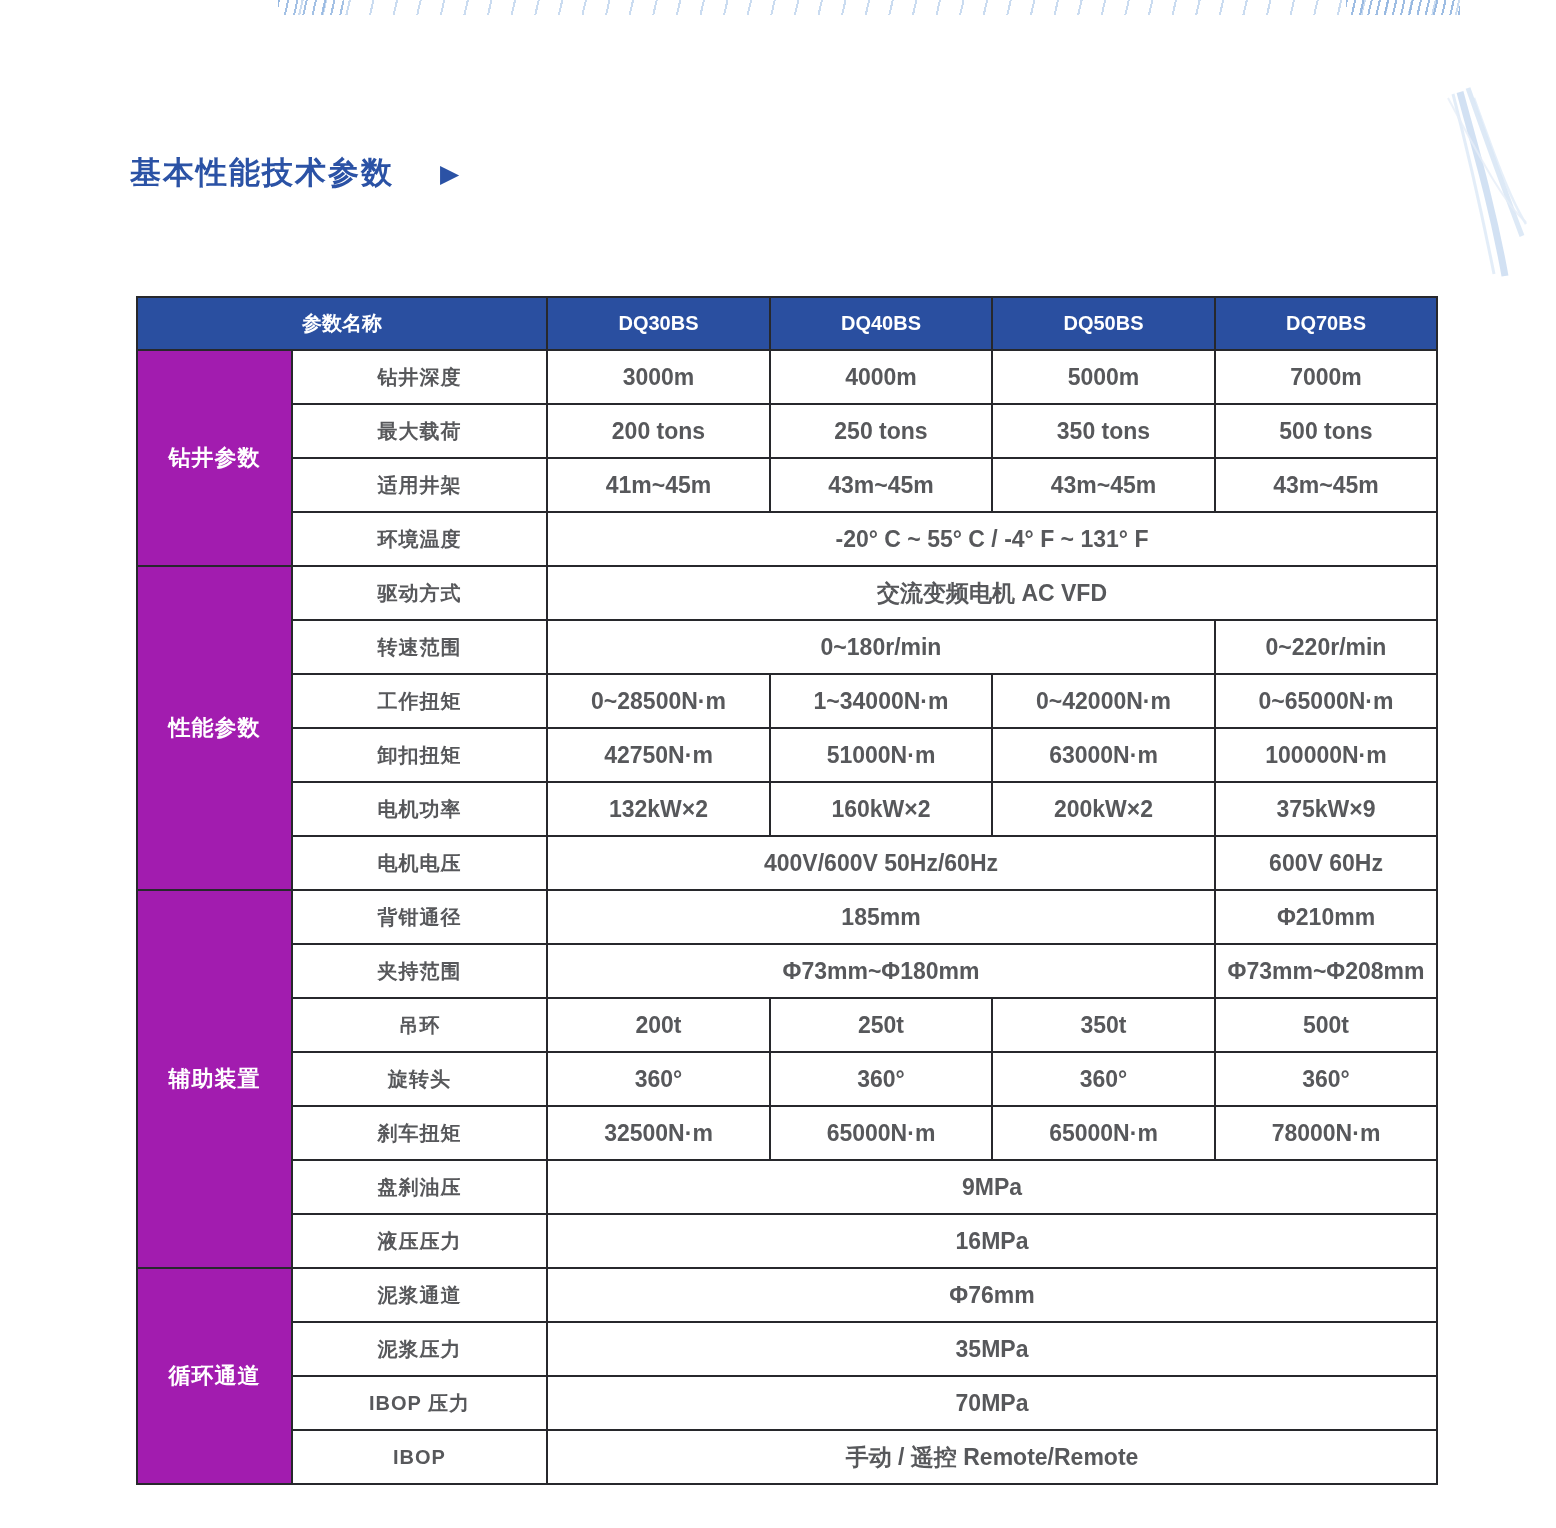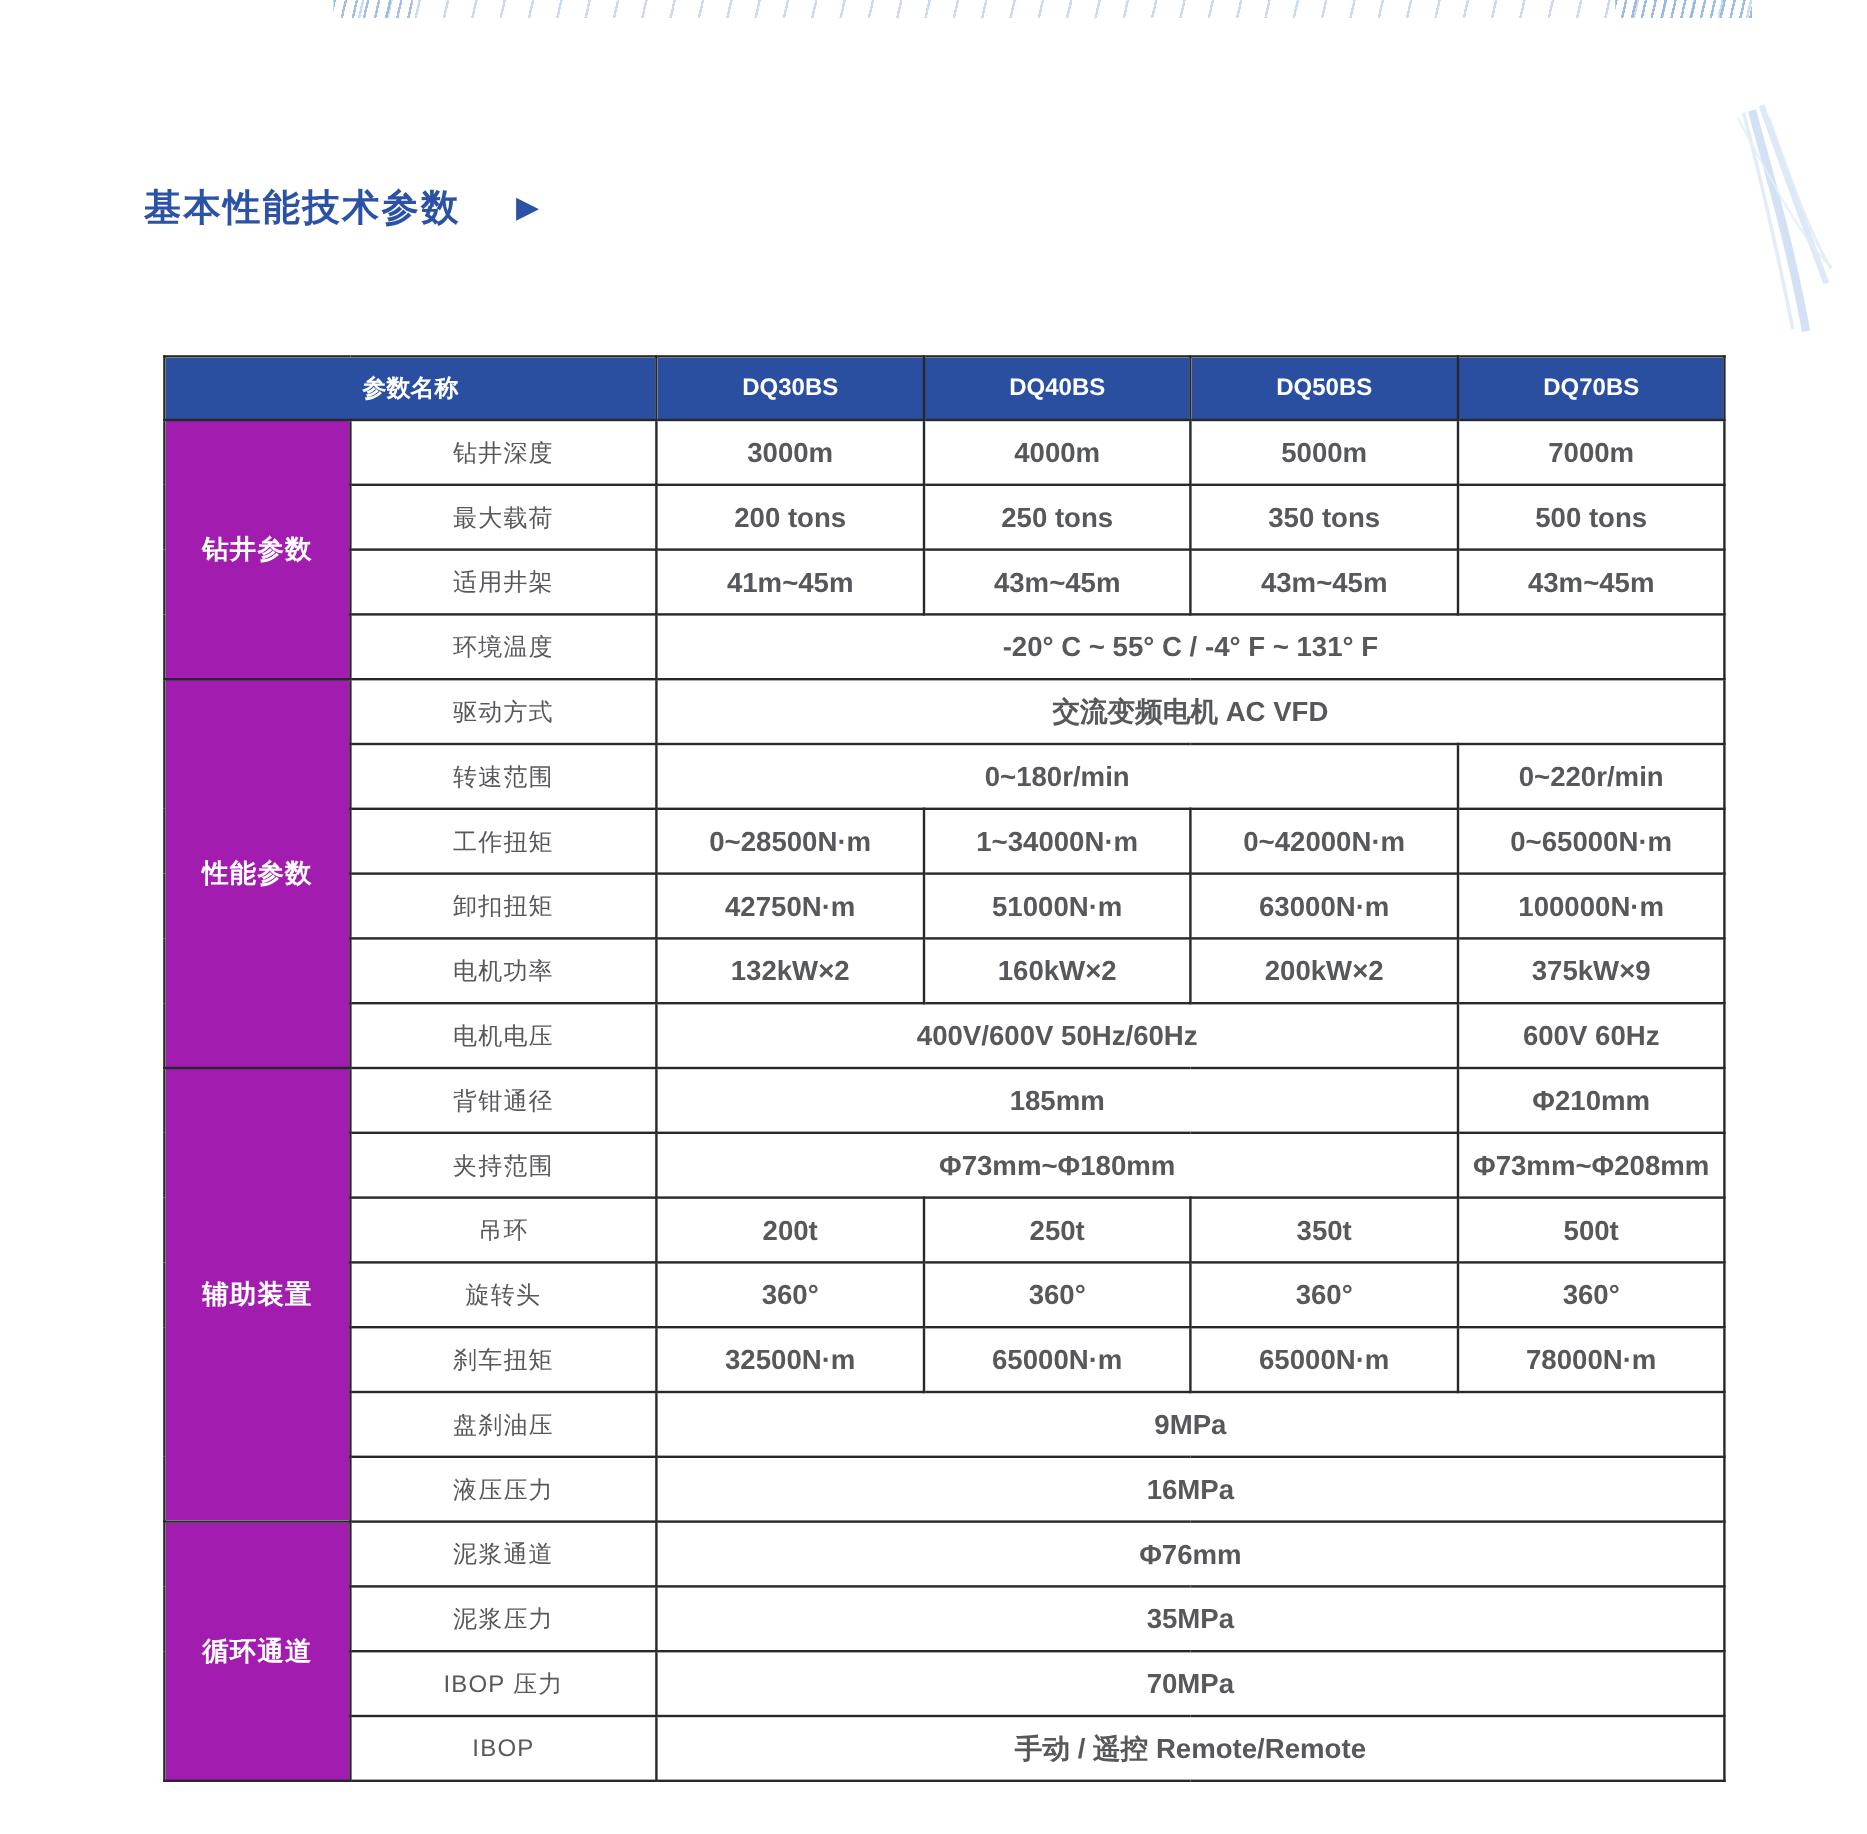--- a/index.html
+++ b/index.html
@@ -11,32 +11,32 @@
     background:repeating-linear-gradient(103deg, rgba(158,190,228,.55) 0 2px, transparent 2px 23px);}
   .top-stripes-dense-left{position:absolute;left:278px;top:0;width:66px;height:15px;
     background:repeating-linear-gradient(103deg, rgba(140,177,222,.8) 0 2px, transparent 2px 9px);}
   .top-stripes-dense-right{position:absolute;left:1346px;top:0;width:114px;height:15px;
     background:repeating-linear-gradient(103deg, rgba(140,177,222,.85) 0 2px, transparent 2px 8px);}
 
   
   .corner-swoosh{position:absolute;left:1408px;top:84px;width:120px;height:200px;}
 
   
-  .title-wrap{position:absolute;left:120px;top:152px;display:flex;align-items:center;}
+  .title-wrap{position:absolute;left:130px;top:152px;display:flex;align-items:center;}
   .page-title{font-size:31px;font-weight:bold;color:#2b52a5;letter-spacing:2px;}
   .title-arrow{font-size:25px;color:#2b52a5;margin-left:46px;line-height:1;}
 
   
   table.spec{position:absolute;left:136px;top:296px;width:1300px;border-collapse:collapse;
     table-layout:fixed;}
   table.spec th,table.spec td{border:2px solid #27282c;text-align:center;vertical-align:middle;
     padding:0;height:52px;overflow:hidden;white-space:nowrap;}
   table.spec thead th{background:#2a4fa0;color:#ffffff;font-size:20px;font-weight:bold;height:51px;}
   table.spec th.cat{background:#a21caf;color:#ffffff;font-size:22px;font-weight:bold;letter-spacing:1px;}
-  table.spec td.lab{color:#57585b;font-size:20px;font-weight:normal;letter-spacing:1px;background:#fff;}
+  table.spec td.lab{color:#57585b;font-size:20px;font-weight:bold;letter-spacing:1px;background:#fff;}
   table.spec td.val{color:#57585b;font-size:23px;font-weight:bold;background:#fff;}
 </style>
 </head>
 <body>
 
 <div class="page">
 
   <div class="top-stripes"></div>
   <div class="top-stripes-dense-left"></div>
   <div class="top-stripes-dense-right"></div>

